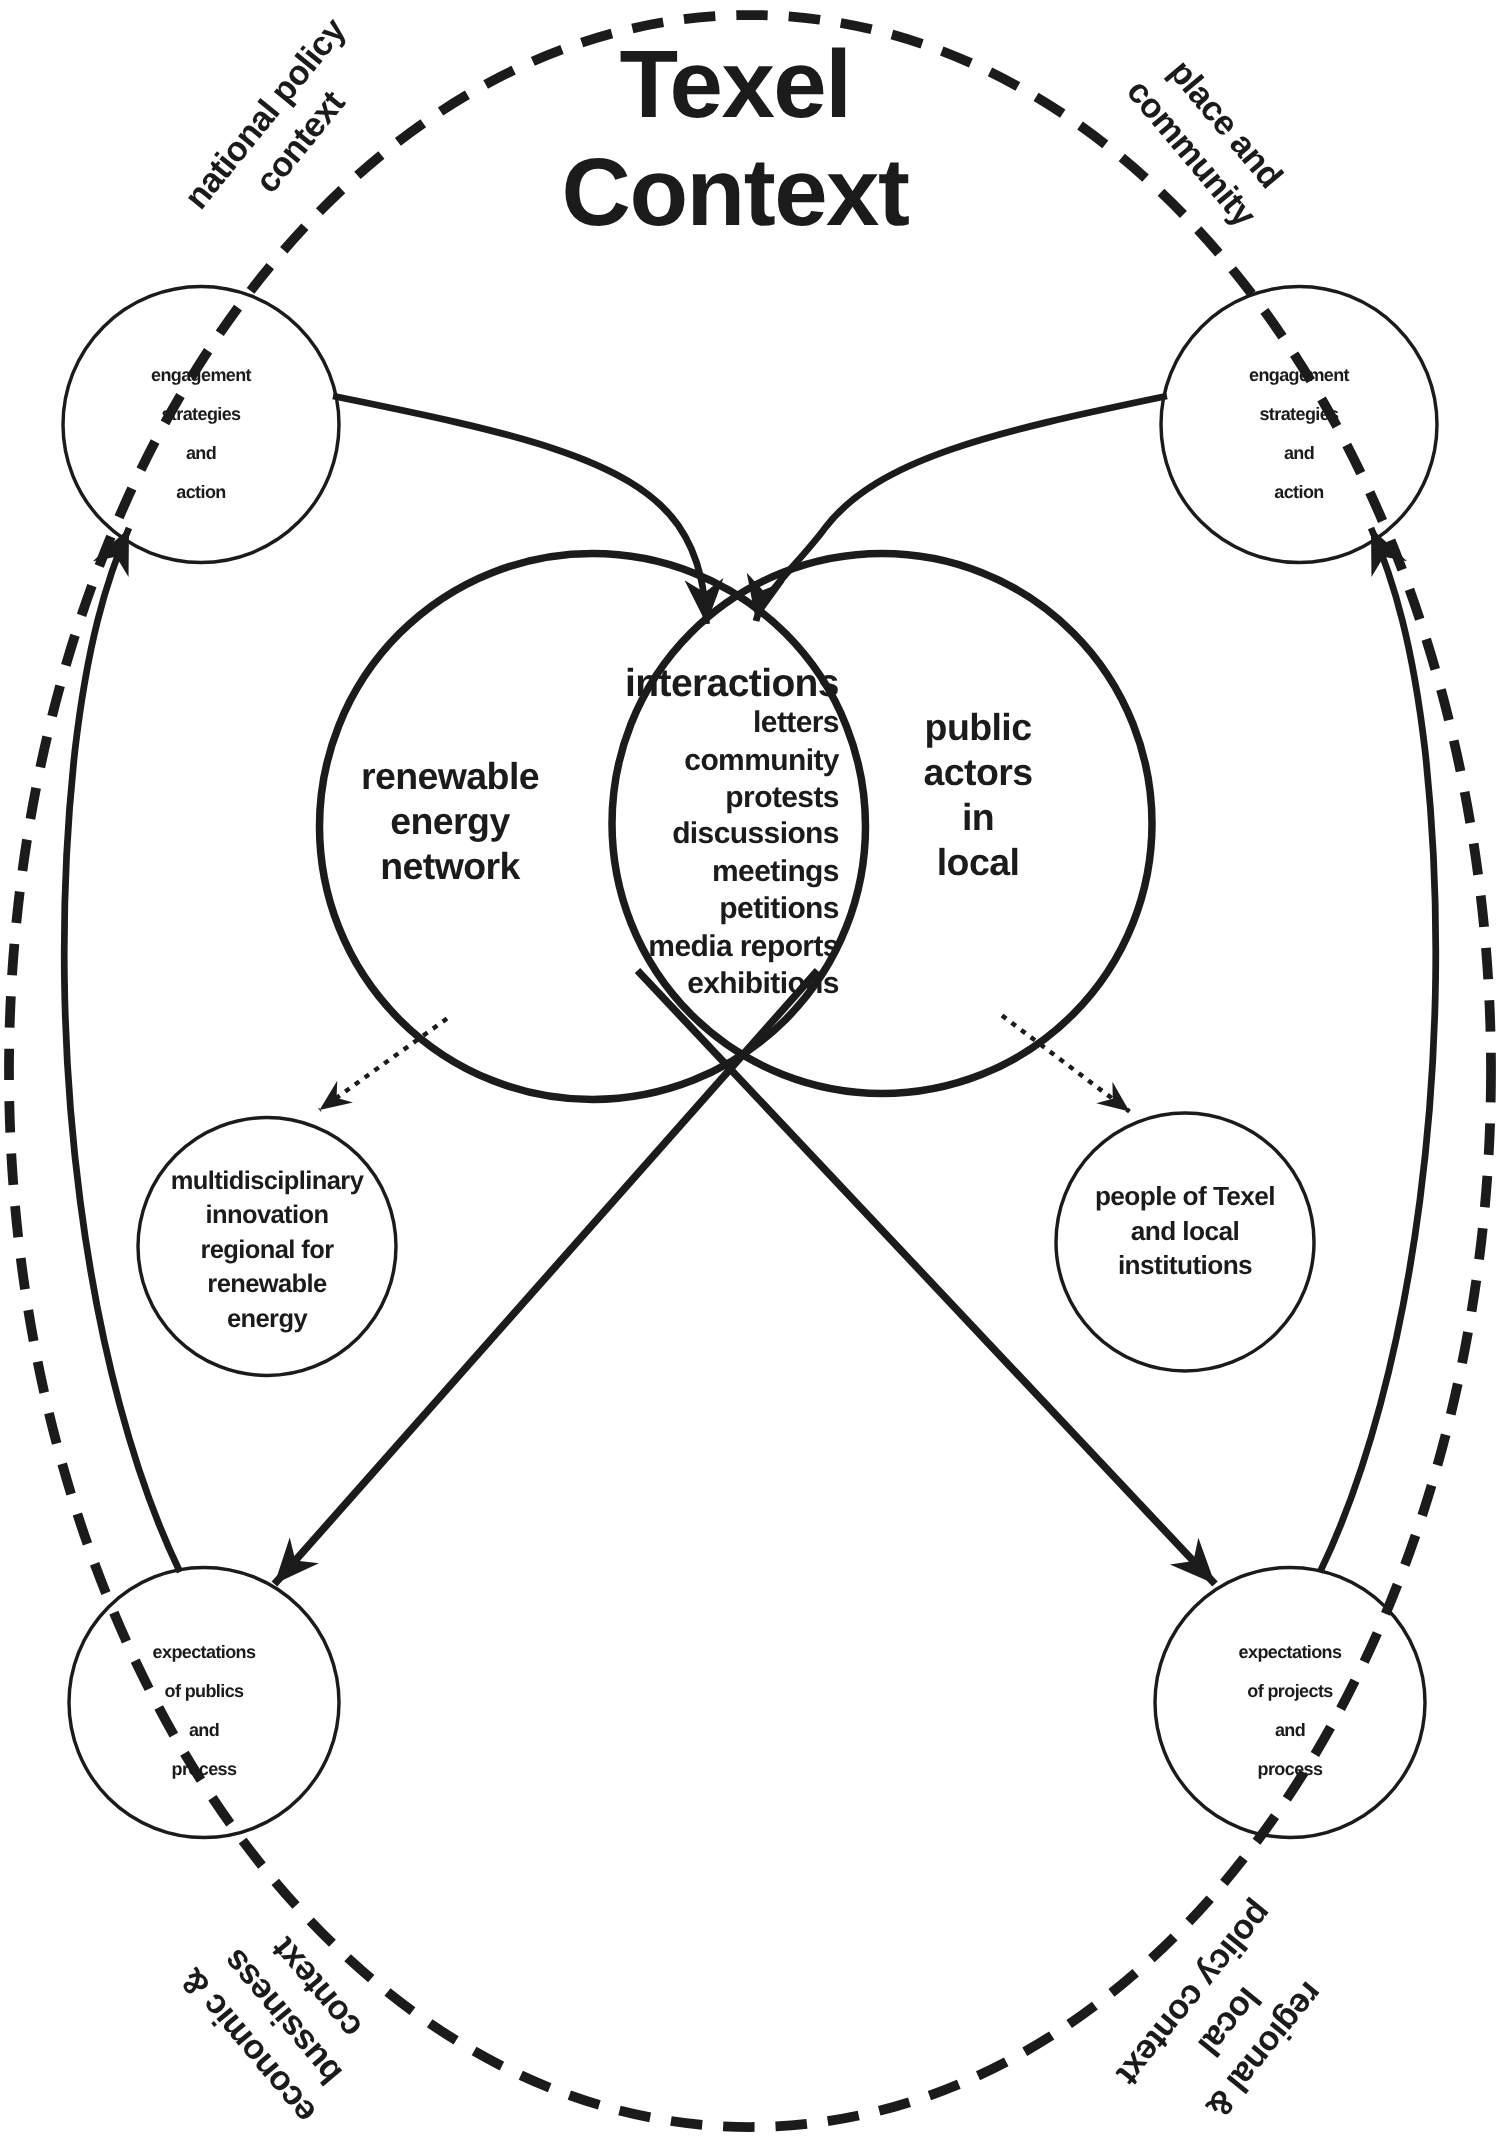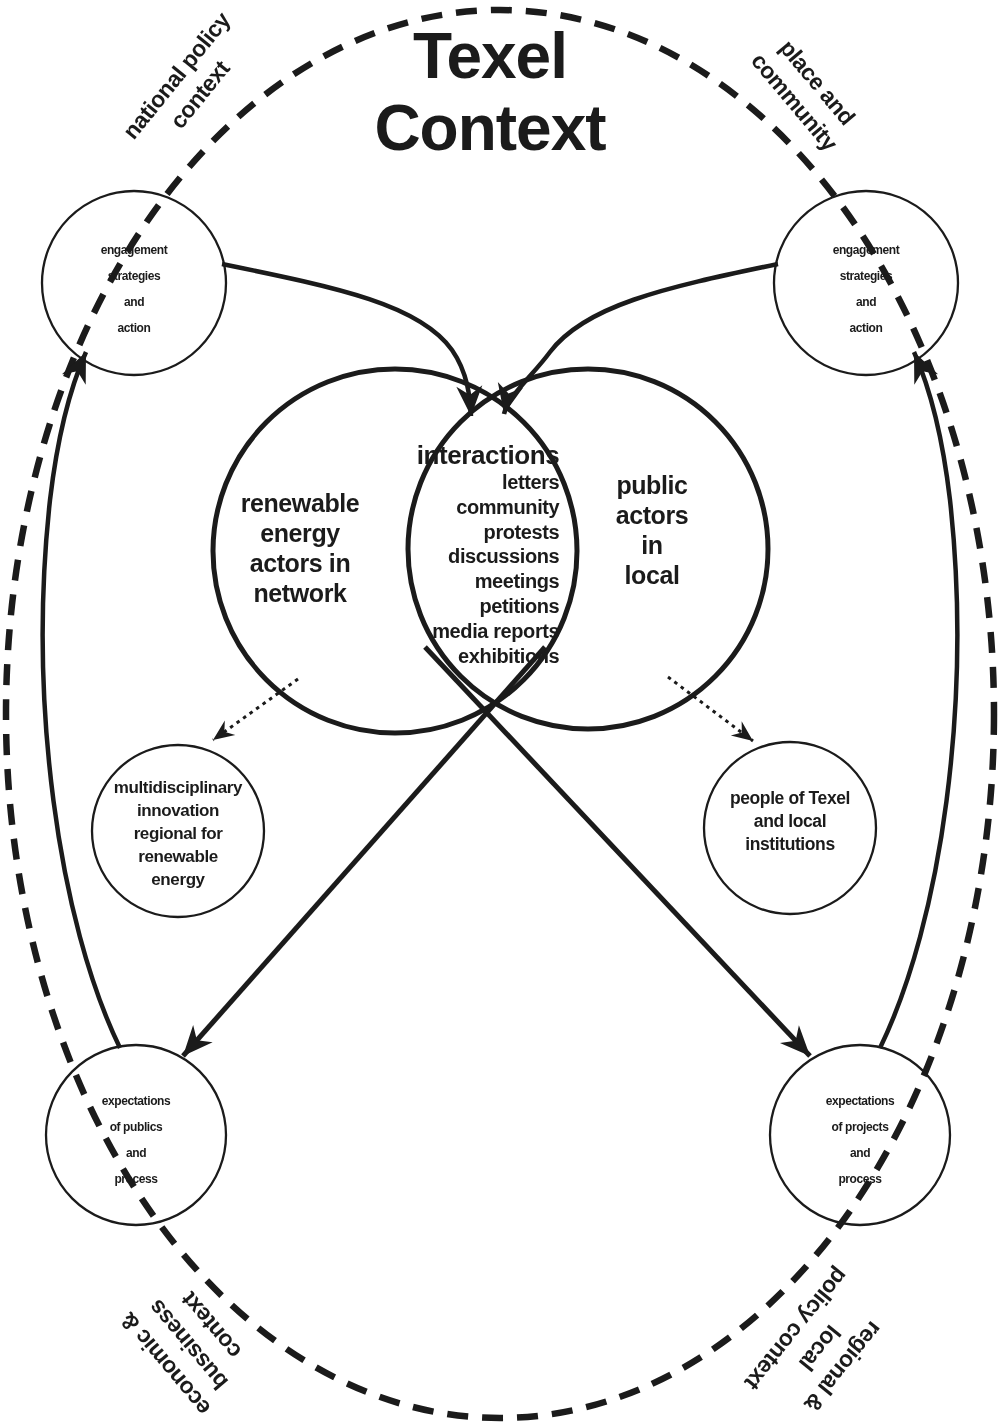--- a/index.html
+++ b/index.html
@@ -102,21 +102,20 @@
 <div class="lbl node" style="left:866px; top:289px;">
   <div>engagement</div>
   <div>strategies</div>
   <div>and</div>
   <div>action</div>
 </div>
 
 <div class="lbl venn" style="left:300px; top:548px;">
   <div>renewable</div>
   <div>energy</div>
-  <div>actors in</div>
   <div>network</div>
 </div>
 
 <div class="lbl venn" style="left:652px; top:530px;">
   <div>public</div>
   <div>actors</div>
   <div>in</div>
   <div>local</div>
 </div>
 

